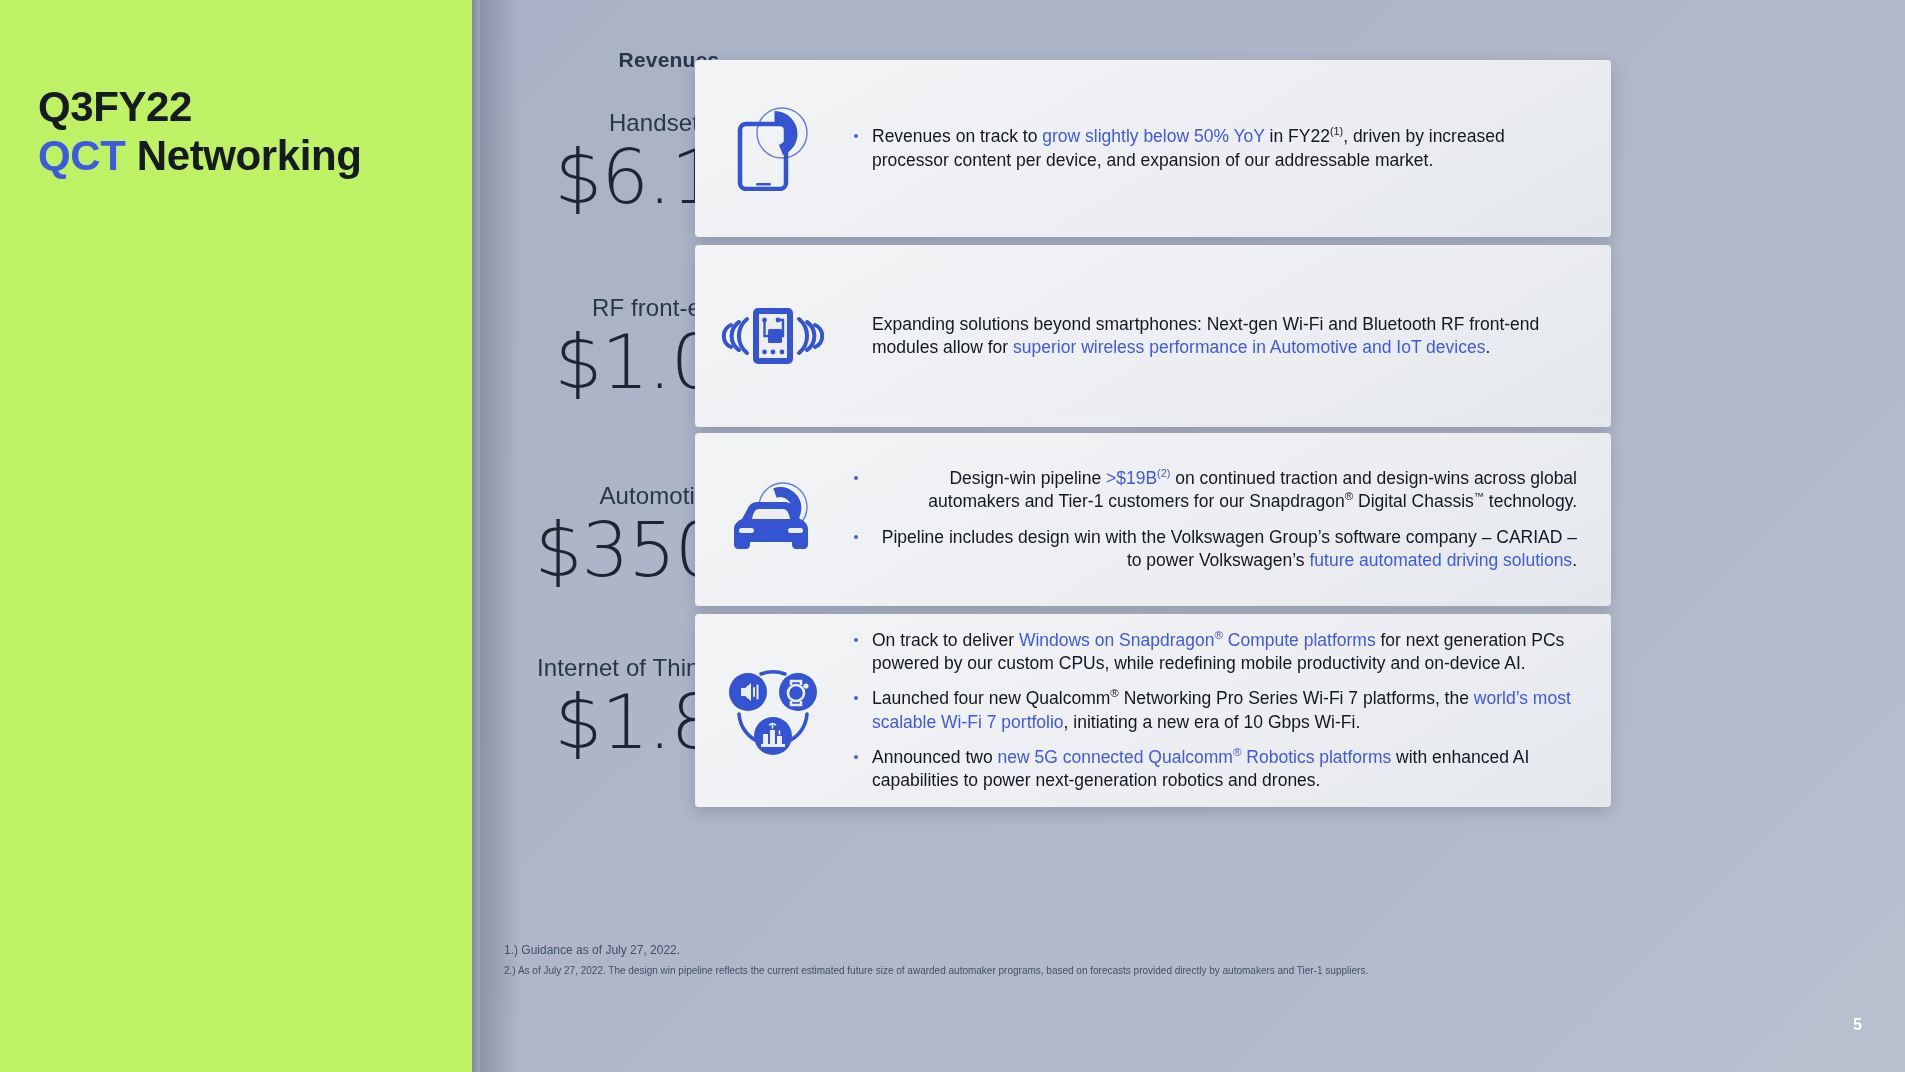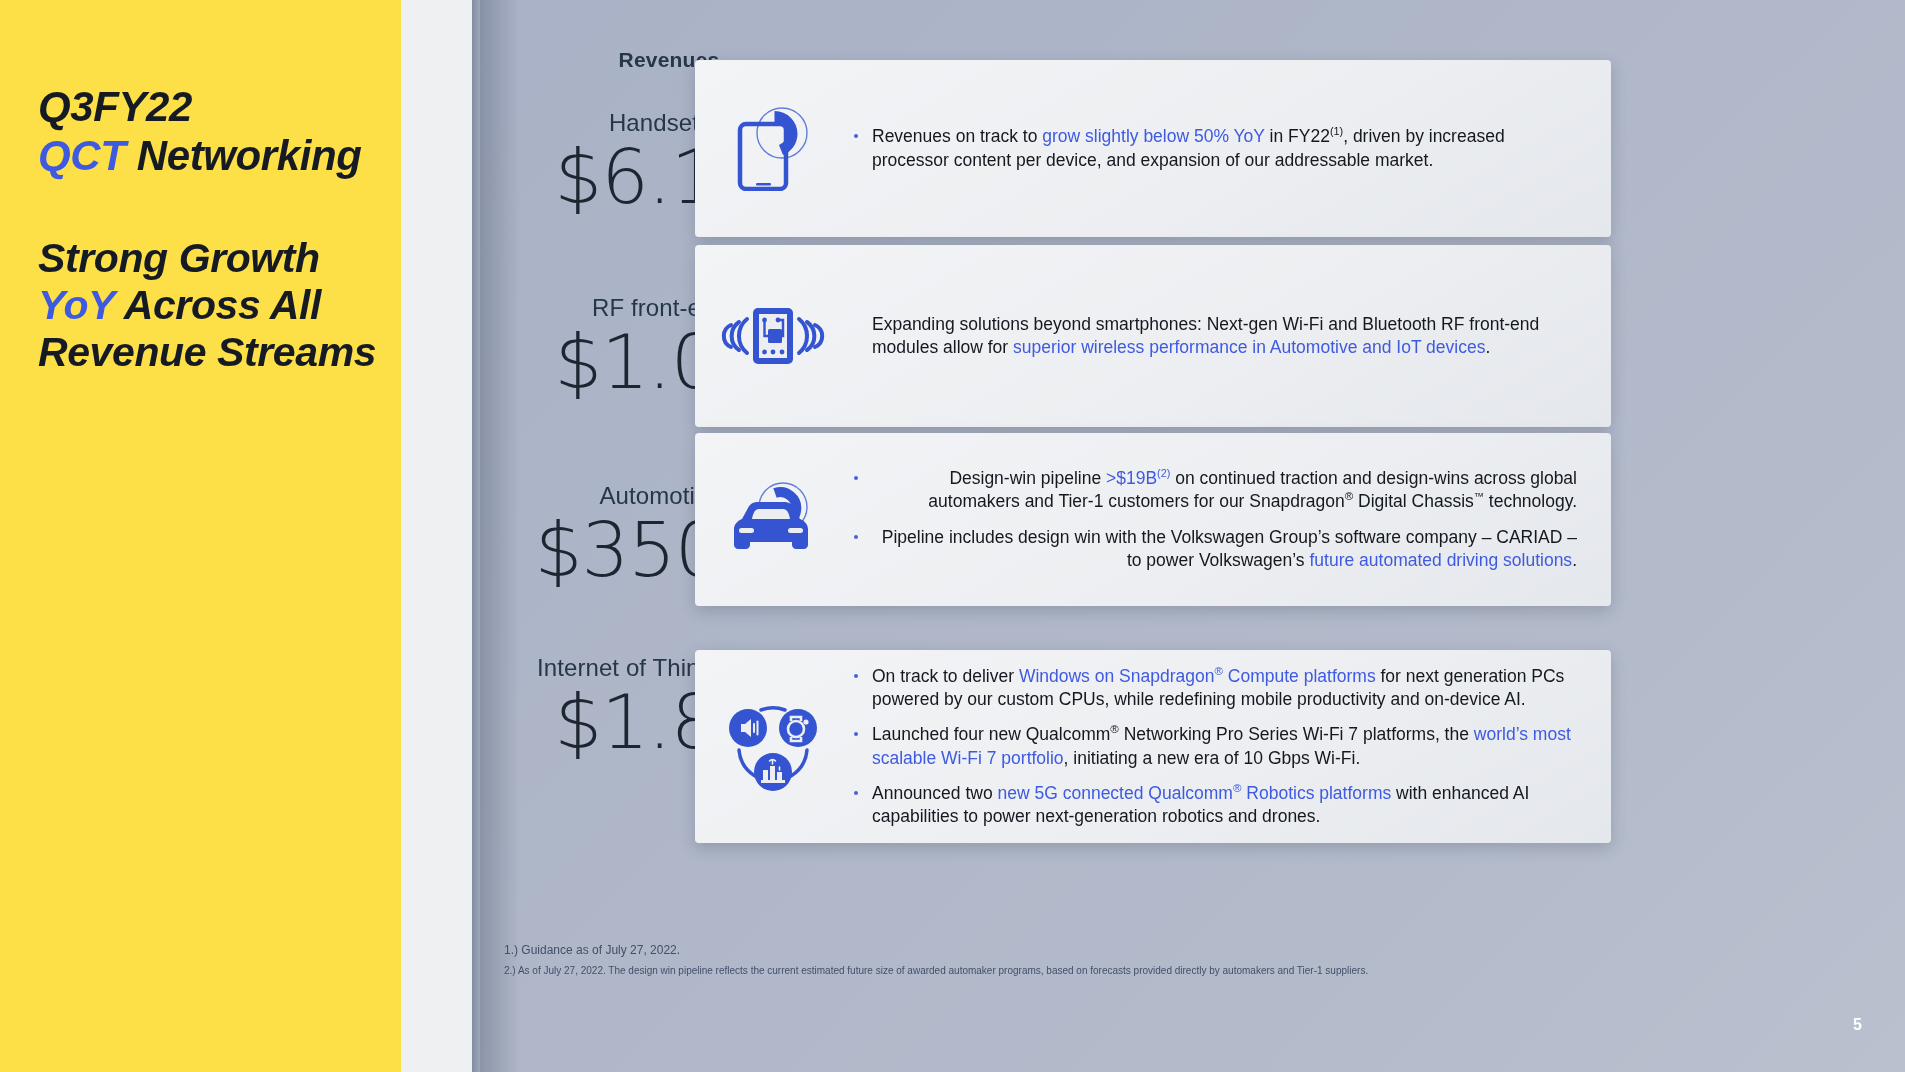--- a/index.html
+++ b/index.html
@@ -5,23 +5,22 @@
   html,body{margin:0;padding:0;}
   body{
     width:1905px;height:1072px;overflow:hidden;
     font-family:"Liberation Sans", sans-serif;
     background:#eef0f2;
   }
   .slide{position:relative;width:1905px;height:1072px;overflow:hidden;background:#eef0f2;}
 
   
   .left-panel{
-    position:absolute;left:0;top:0;width:401px;height:1072px;
-    background:#fde047;
-    font-style:italic;
+    position:absolute;left:0;top:0;width:472px;height:1072px;
+    background:#bef264;
   }
   .left-divider{
     position:absolute;left:472px;top:0;width:8px;height:1072px;
     background:linear-gradient(to right,#6f7b92,#8f9ab0);
     opacity:.85;
   }
   .title-block{position:absolute;left:38px;top:82px;width:420px;}
   .title-line{
     font-size:42px;font-weight:700;line-height:1.17;
     color:#161a23;letter-spacing:-0.4px;
@@ -69,21 +68,21 @@
   
   .card{
     position:absolute;left:215px;width:916px;
     background:linear-gradient(150deg,#f3f4f6 0%,#eceef1 60%,#e4e7ec 100%);
     border-radius:4px;
     box-shadow:0 5px 16px rgba(40,50,70,.22);
   }
   .c1{top:60px;height:177px;}
   .c2{top:245px;height:182px;}
   .c3{top:433px;height:173px;text-align:right;}
-  .c4{top:614px;height:193px;margin-top:36px;}
+  .c4{top:614px;height:193px;}
 
   .card-inner{display:flex;height:100%;align-items:center;}
   .icon-cell{
     width:155px;min-width:155px;display:flex;align-items:center;justify-content:center;
   }
   .text-cell{flex:1;padding-right:34px;}
 
   ul.bullets{margin:0;padding:0;list-style:none;}
   ul.bullets li{
     position:relative;padding-left:22px;margin-bottom:12px;
@@ -119,25 +118,20 @@
 </style>
 </head>
 <body>
 
 <div class="slide">
 
   <div class="left-panel">
     <div class="title-block">
       <div class="title-line">Q3FY22</div>
       <div class="title-line"><span class="accent">QCT</span><span> Networking</span></div>
-    </div>
-    <div class="subtitle-block">
-      <div class="subtitle-line accent">Strong Growth</div>
-      <div class="subtitle-line"><span class="accent">YoY</span><span> Across All</span></div>
-      <div class="subtitle-line">Revenue Streams</div>
     </div>
   </div>
   <div class="left-divider"></div>
 
   <div class="main">
     <div class="main-inner-shadow"></div>
 
     <div class="revenues-head">Revenues</div>
 
     <div class="metric m1">

